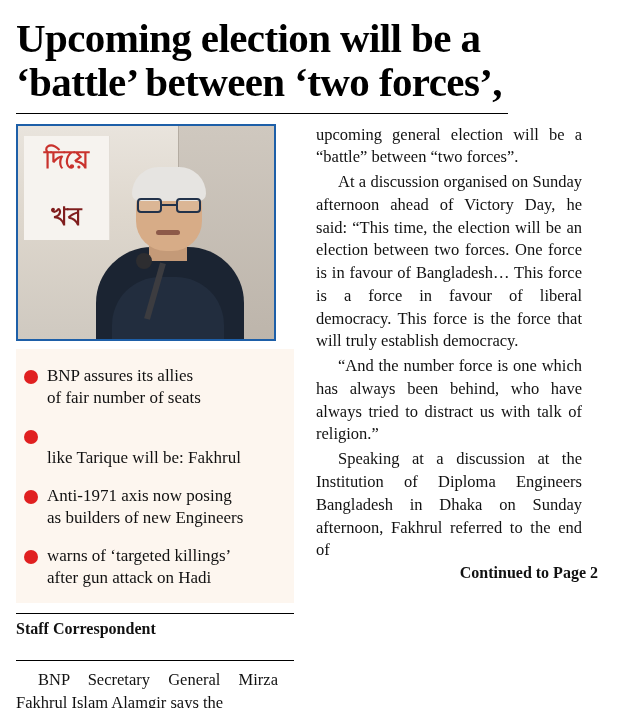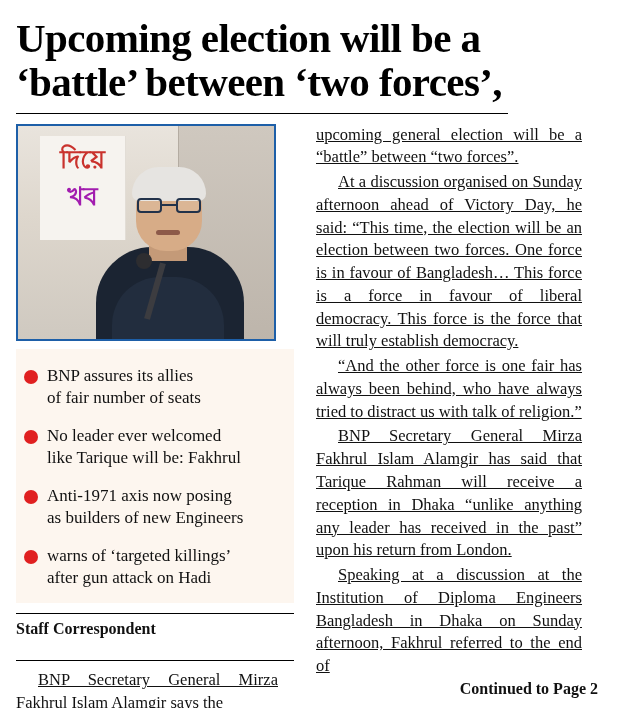--- a/index.html
+++ b/index.html
@@ -62,42 +62,43 @@
     position: relative;
     overflow: hidden;
   }
   .photo-bg {
     position: absolute;
     inset: 0;
     background: linear-gradient(180deg,#e9e4dd 0%, #ded7cd 42%, #cfc9c0 100%);
   }
   .photo-banner {
     position: absolute;
-    left: 22px;
+    left: 6px;
     top: 10px;
     width: 86px;
     height: 104px;
     background: #f6f3ef;
     border-right: 1px solid #e2ddd6;
   }
   .photo-banner .bn {
     color: #c9322d;
     font-size: 25px;
     font-weight: bold;
     line-height: 1.4;
     text-align: center;
     padding-top: 6px;
     font-family: "DejaVu Sans", sans-serif;
   }
   .photo-banner .bn2 {
-    color: #a21caf;
+    color: #7f1d1d;
     font-size: 25px;
     font-weight: bold;
     text-align: center;
     font-family: Liberation Mono, monospace;
+    margin-top: 20px;
   }
   .photo-wallpanel {
     position: absolute;
     right: 0; top: 0; bottom: 0;
     width: 96px;
     background: linear-gradient(180deg,#cfc8bf 0%, #bdb5ab 100%);
     border-left: 1px solid #b4aca2;
   }
   
   .person {
@@ -232,21 +233,20 @@
   }
   
   .body-par {
     font-family: "Liberation Serif", serif;
     font-size: 16.5px;
     line-height: 1.38;
     text-align: justify;
     text-justify: inter-word;
     margin: 0 16px 2px 0;
     hyphens: auto;
-    text-decoration: underline;
   }
   .body-par.indent { text-indent: 22px; }
   .col-right .body-par { font-size: 16.5px; }
   .continued {
     font-family: "Liberation Serif", serif;
     font-weight: bold;
     font-size: 16px;
     text-align: right;
   }
 </style>
@@ -294,21 +294,21 @@
         <div class="bullet">
           <span class="dot"></span>
           <span class="bullet-text">
             <span>BNP assures its allies</span><br>
             <span>of fair number of seats</span>
           </span>
         </div>
         <div class="bullet">
           <span class="dot"></span>
           <span class="bullet-text">
-            <span>No leader ever welcomed</span><br>
+            <br>
             <span>like Tarique will be: Fakhrul</span>
           </span>
         </div>
         <div class="bullet">
           <span class="dot"></span>
           <span class="bullet-text">
             <span>Anti-1971 axis now posing</span><br>
             <span>as builders of new Engineers</span>
           </span>
         </div>
@@ -324,20 +324,19 @@
       <hr class="byline-rule">
       <div class="byline">Staff Correspondent</div>
       <hr class="byline-underline">
 
       <p class="body-par indent">BNP Secretary General Mirza Fakhrul Islam Alamgir says the</p>
     </div>
 
     <div class="col-right">
       <p class="body-par">upcoming general election will be a “battle” between “two forces”.</p>
       <p class="body-par indent">At a discussion organised on Sunday afternoon ahead of Victory Day, he said: “This time, the election will be an election between two forces. One force is in favour of Bangladesh… This force is a force in favour of liberal democracy. This force is the force that will truly establish democracy.</p>
-      <p class="body-par indent">“And the other force is one fair has always been behind, who have always tried to distract us with talk of religion.”</p>
-      <p class="body-par indent">BNP Secretary General Mirza Fakhrul Islam Alamgir has said that Tarique Rahman will receive a reception in Dhaka “unlike anything any leader has received in the past” upon his return from London.</p>
+      <p class="body-par indent">“And the number force is one which has always been behind, who have always tried to distract us with talk of religion.”</p>
       <p class="body-par indent">Speaking at a discussion at the Institution of Diploma Engineers Bangladesh in Dhaka on Sunday afternoon, Fakhrul referred to the end of</p>
       <div class="continued">Continued to Page 2</div>
     </div>
 
   </div>
 </div>
 
 </body></html>

